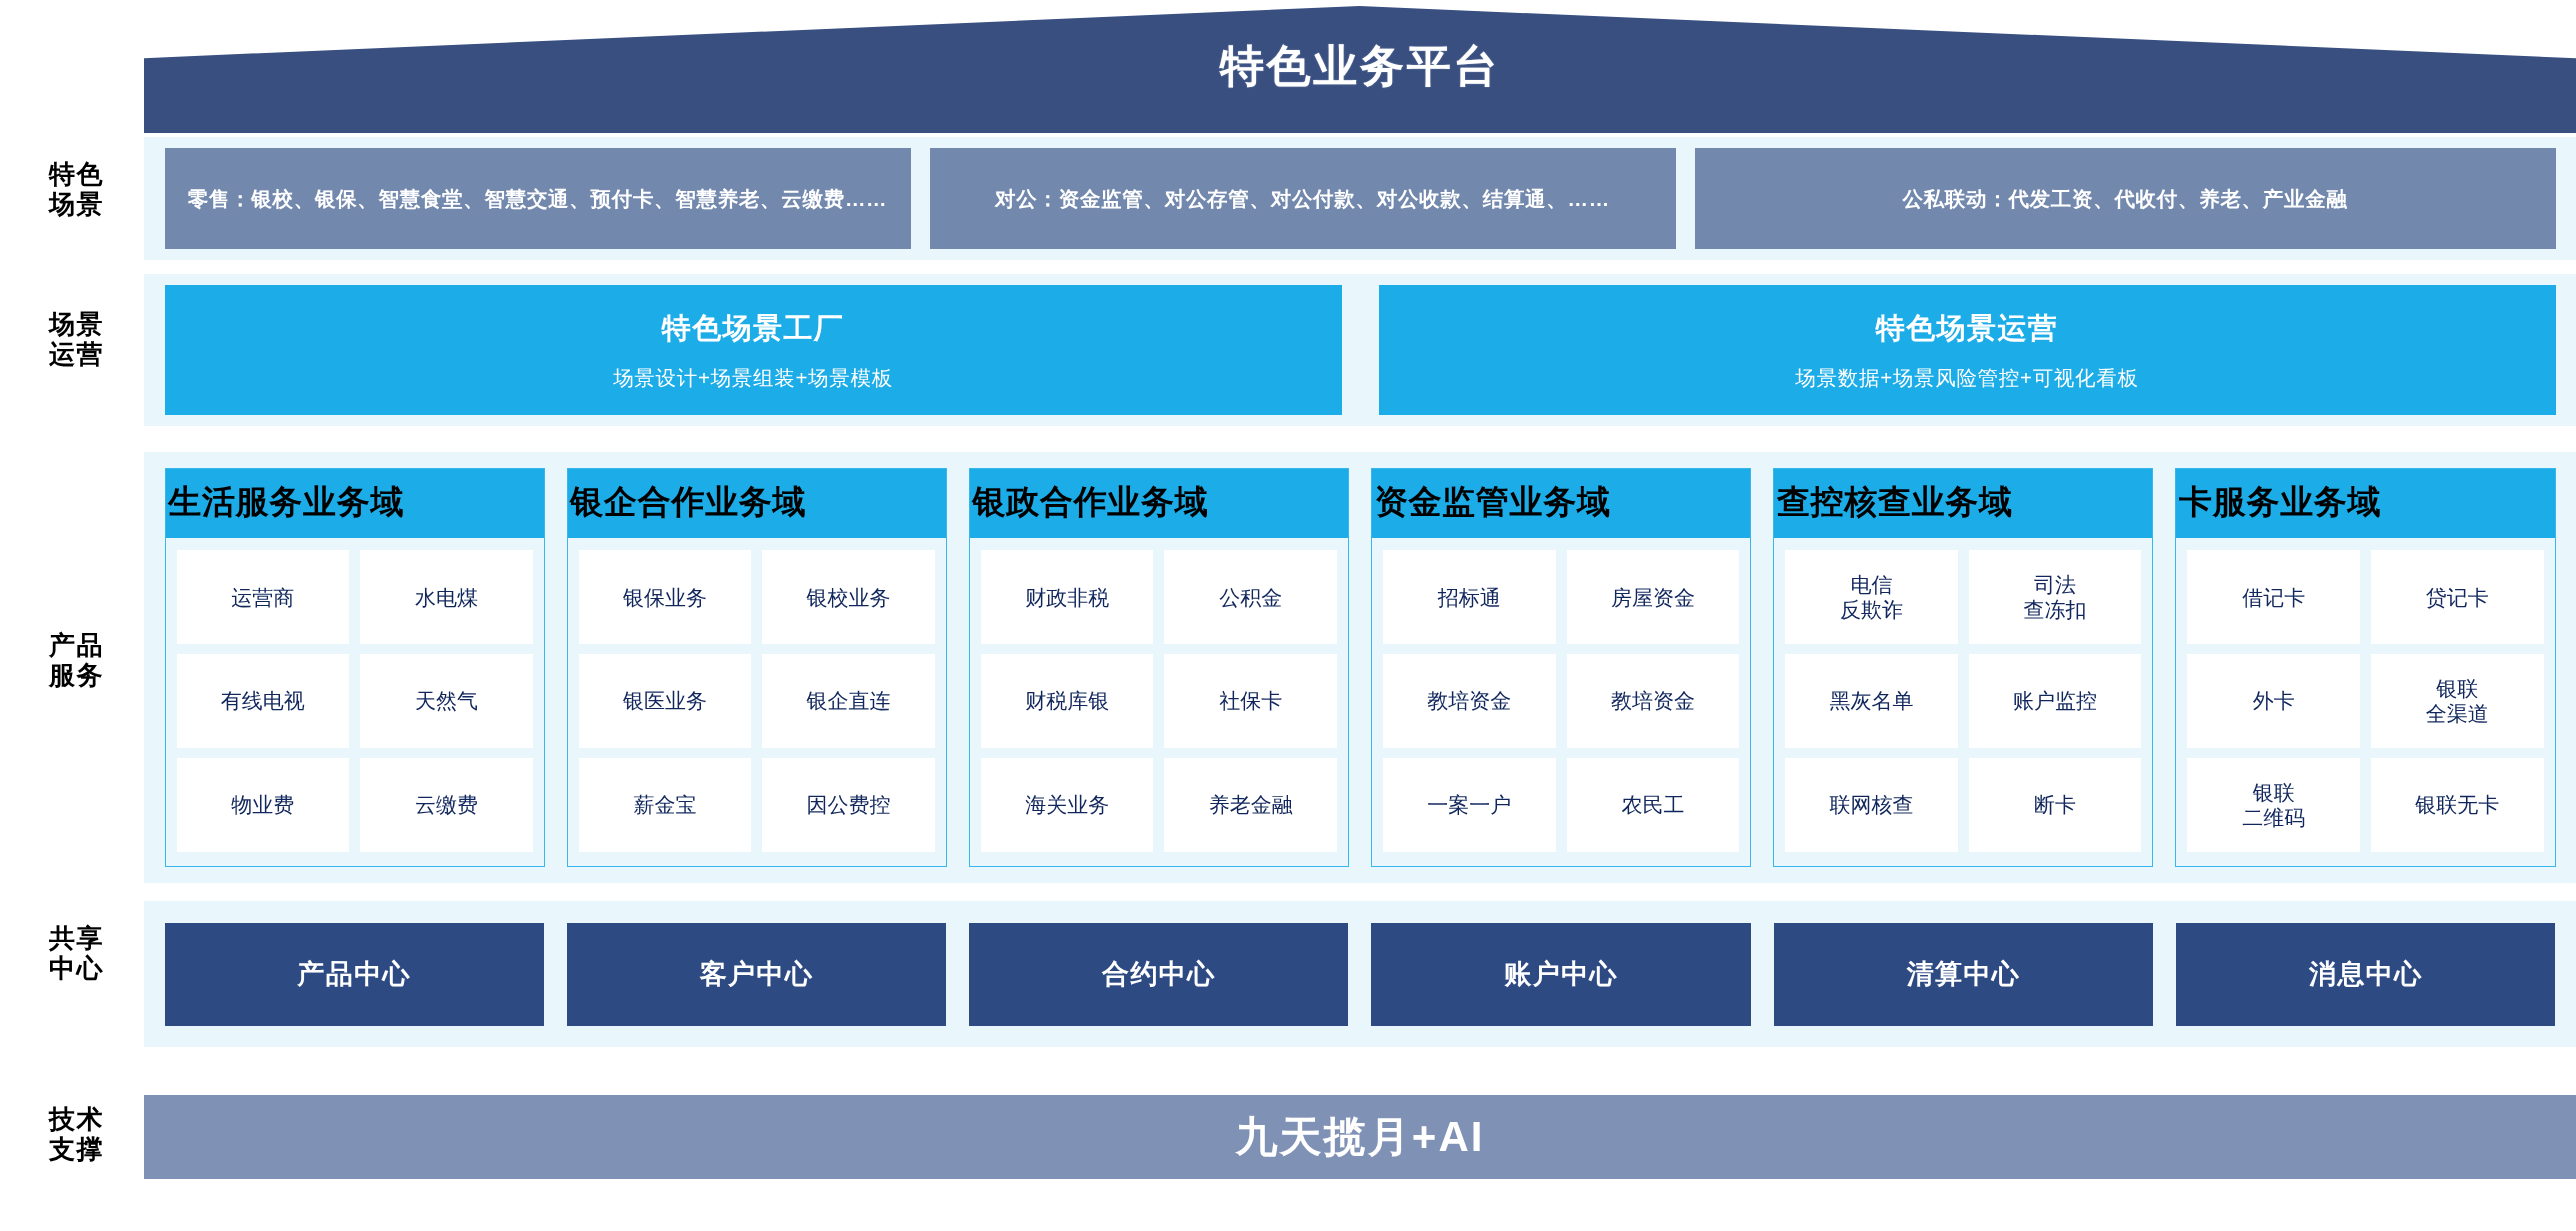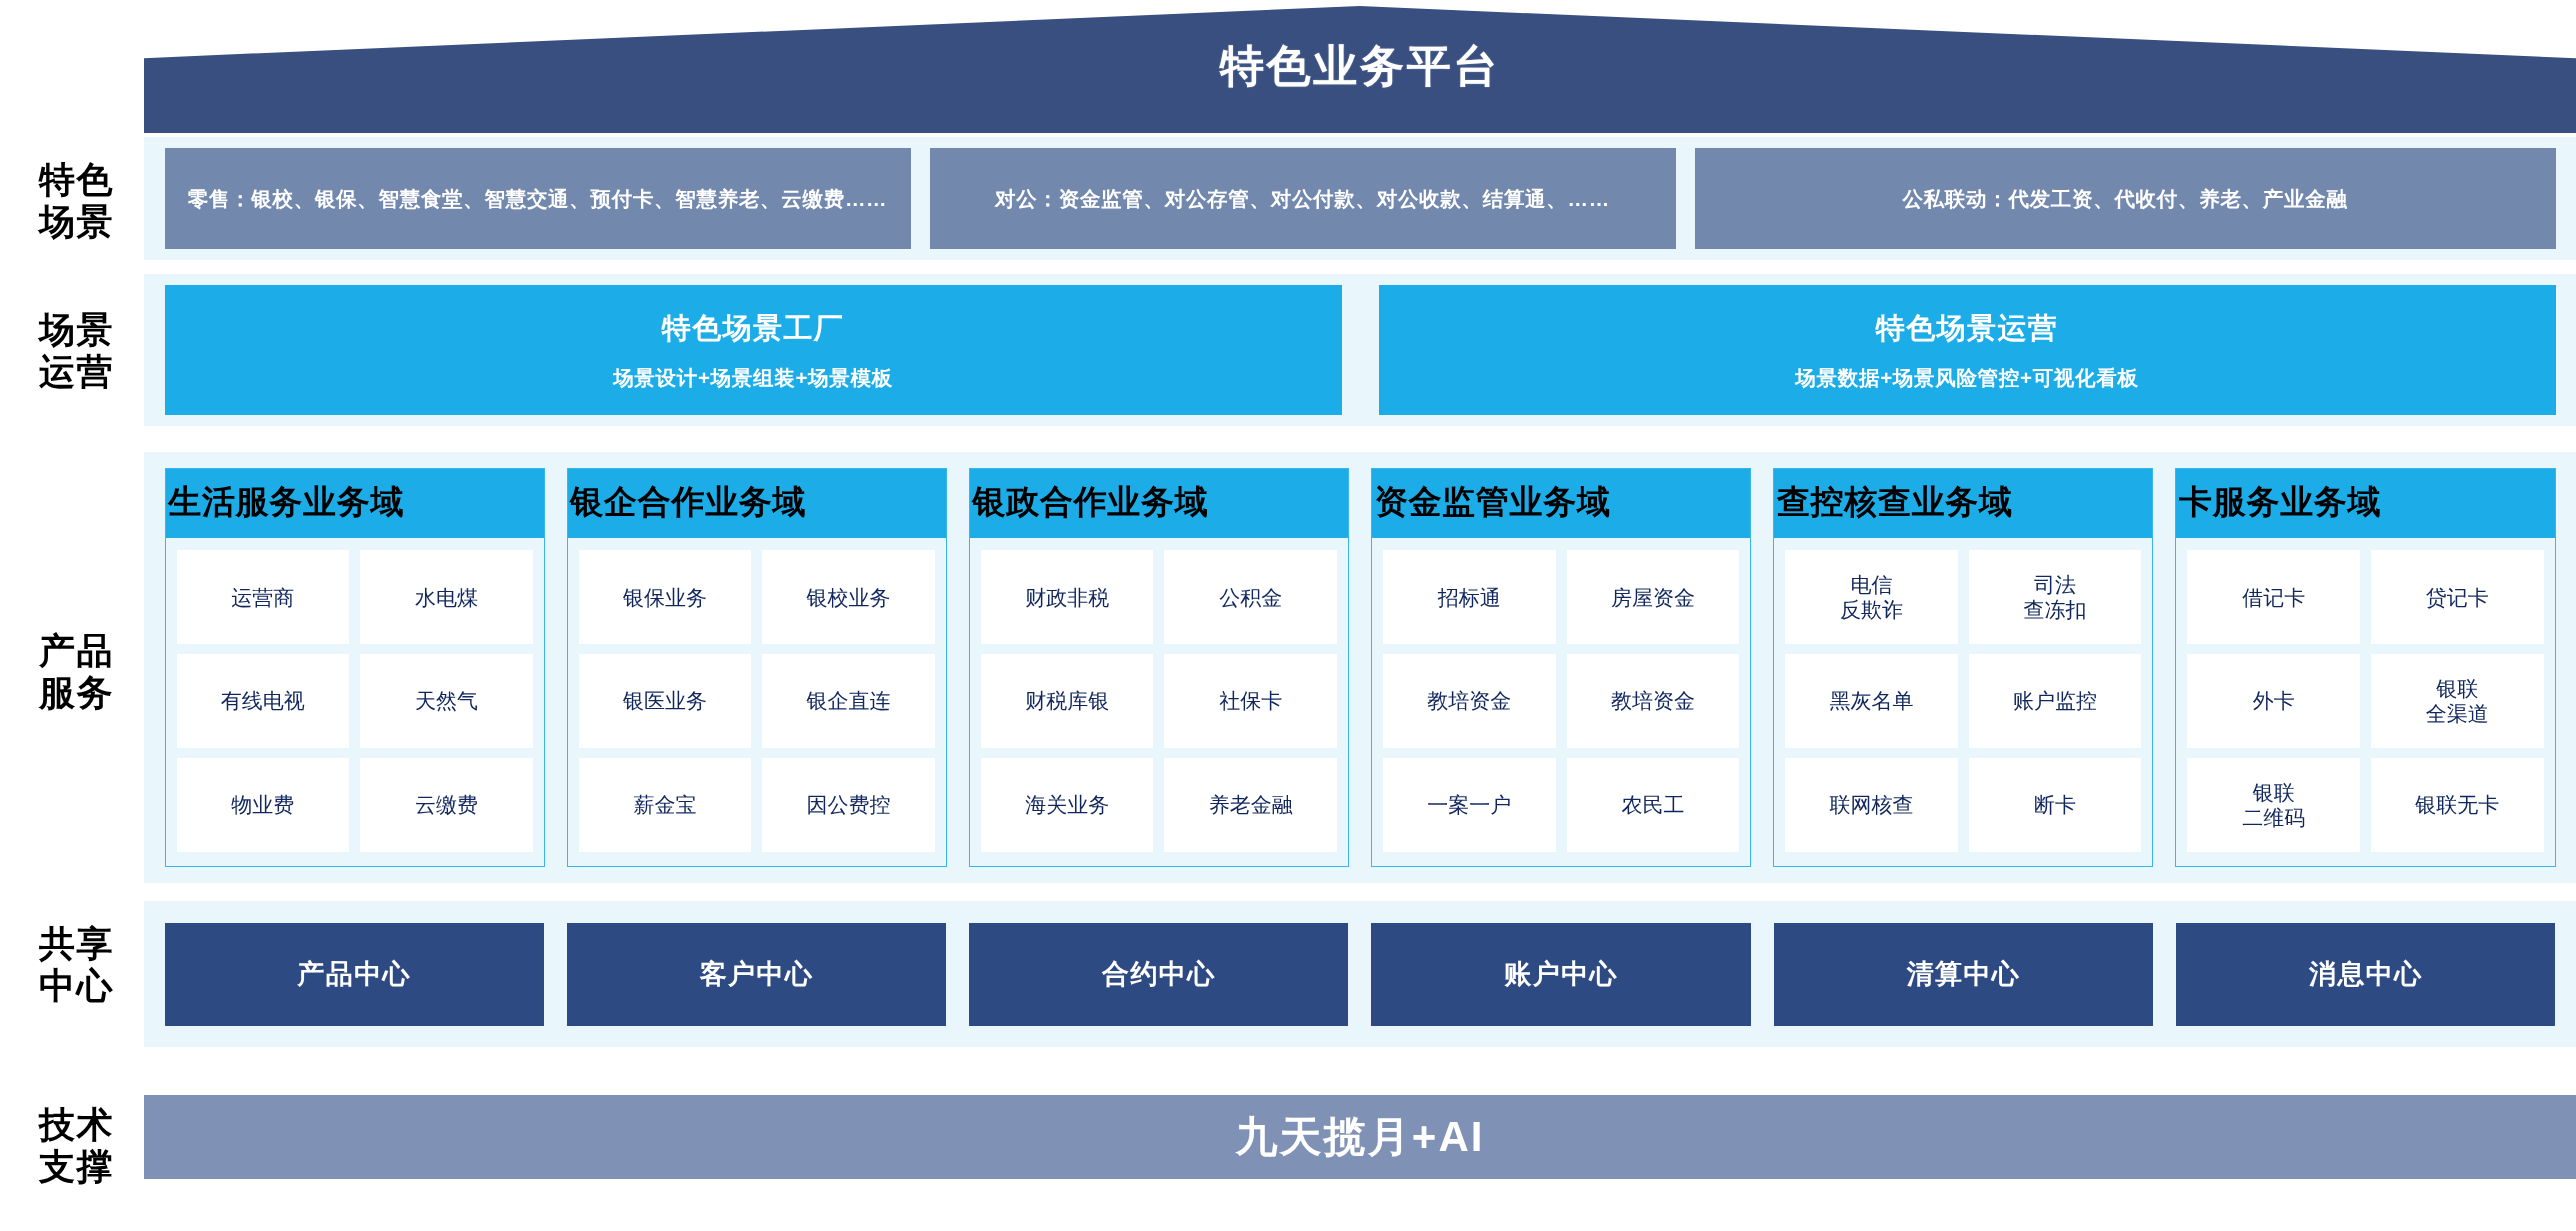--- a/index.html
+++ b/index.html
@@ -22,21 +22,21 @@
     text-align: center;
     font-size: 44px; font-weight: bold; color: #ffffff;
     letter-spacing: 2.7px;
     text-shadow: 0 0 1.4px rgba(255,255,255,.5);
   }
 
   
   .rowlabel {
     position: absolute; left: 16.4px; width: 120px;
     text-align: center;
-    font-size: 36px; font-weight: bold; color: #000000;
+    font-size: 26px; font-weight: bold; color: #000000;
     line-height: 1.16; letter-spacing: 1.4px;
   }
 
   
   .strip {
     position: absolute; left: 144px; width: 2432px;
     background: #e9f7fd;
   }
 
   
@@ -67,21 +67,21 @@
     padding: 11px 20.5px;
   }
   .ops-box {
     flex: 1 1 0; height: 130px;
     background: #1cade8; color: #ffffff;
     display: flex; flex-direction: column;
     align-items: center; justify-content: center;
     gap: 15px;
   }
   .ops-title { font-size: 29px; font-weight: bold; letter-spacing: 1.4px; }
-  .ops-sub   { font-size: 20.5px; font-weight: bold; letter-spacing: 0.7px; }
+  .ops-sub   { font-size: 20.5px; font-weight: normal; letter-spacing: 0.7px; }
 
   
   #row-products { top: 452px; height: 431px; }
   .prod-wrap {
     position: absolute; left: 0; top: 0; width: 100%; height: 100%;
     display: flex; align-items: stretch; gap: 22px;
     padding: 16.4px 20.5px;
   }
   .domain-col {
     flex: 1 1 0;

